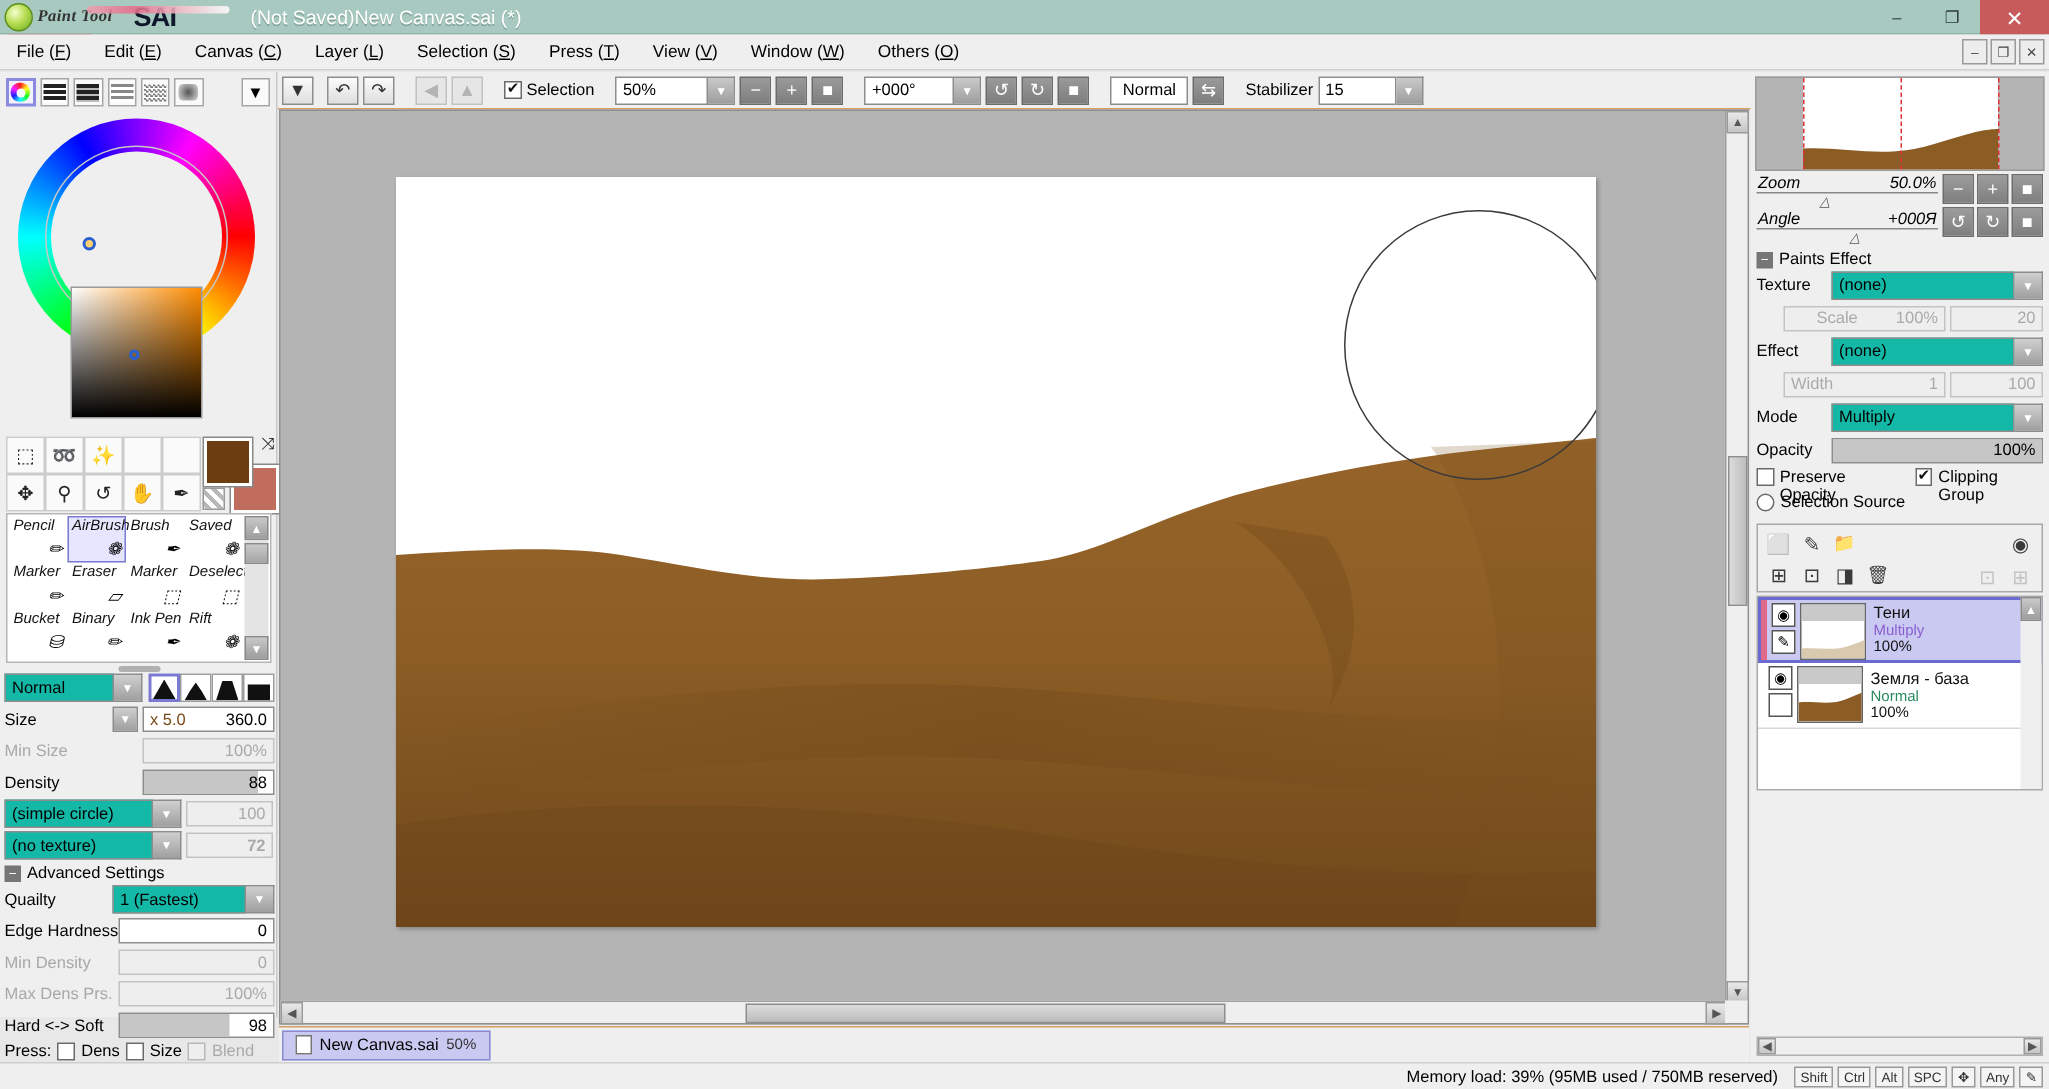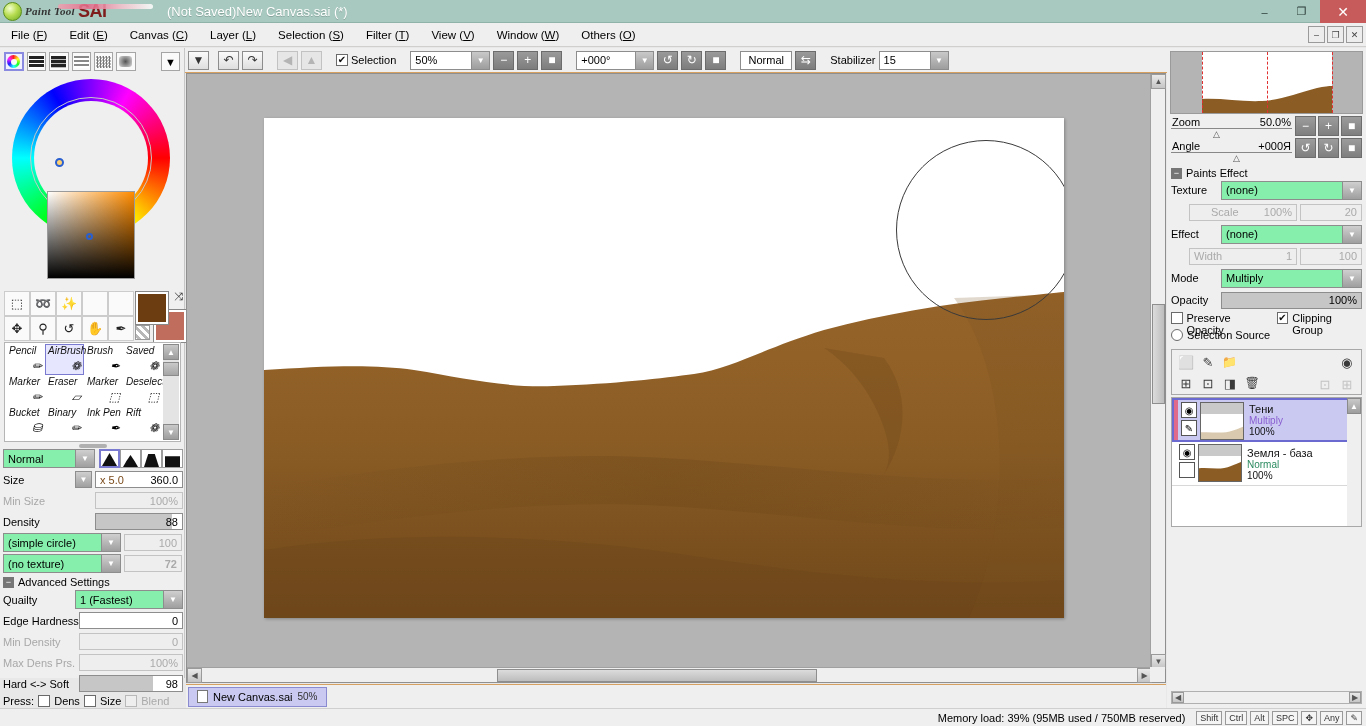--- a/index.html
+++ b/index.html
@@ -29,21 +29,21 @@
     position:absolute; left:2px; bottom:0px; width:56px; height:7px;
     background:linear-gradient(180deg,#e8402a 0 33%,#2a6fd4 33% 66%,#2aa84a 66% 100%);
     opacity:.9;
   }
   .logo-paint {
     font-family:"Liberation Serif", serif; font-style:italic; font-weight:bold;
     font-size:11px; color:#333; margin-left:3px; letter-spacing:.3px;
   }
   .logo-sai {
     font-family:"Liberation Sans", sans-serif; font-weight:bold; font-size:18px;
-    color:#7f1d1d; margin-left:3px; letter-spacing:-.5px;
+    color:#0f172a; margin-left:14px; letter-spacing:-.5px;
   }
   .logo-swoosh {
     position:absolute; left:55px; top:12px; width:95px; height:5px;
     background:linear-gradient(90deg,#f0a0b0,#e86a8a,#f7c0cc,#ffffff);
     border-radius:3px; opacity:.85;
   }
   .title-text { font-size:13px; color:#ffffff; margin-left:14px;
     text-shadow:0 1px 0 rgba(0,0,0,.18); }
   .win-btns { position:absolute; right:0; top:0; height:23px; display:flex; }
   .win-btn { width:37px; height:23px; display:flex; align-items:center;
@@ -182,21 +182,21 @@
   .bhscroll { position:absolute; left:4px; top:394px; width:177px; height:7px; }
   .bhthumb { margin:2px auto; width:28px; height:4px; background:#b0b0b0;
     border-radius:2px; }
 
   
   .params { position:absolute; left:3px; top:401px; width:180px; }
   .p-row { display:flex; align-items:center; height:19px; margin-bottom:2px; }
   .p-label { width:72px; font-size:11px; }
   .p-label.dim { color:#a8a8a8; }
   .combo { display:flex; height:19px; }
-  .combo .txt { flex:1; border:1px solid #8d8d8d; background:#86efac;
+  .combo .txt { flex:1; border:1px solid #8d8d8d; background:#14b8a6;
     display:flex; align-items:center; padding:0 4px; font-size:11px; }
   .combo .arrow { width:19px; border:1px solid #8d8d8d; border-left:none;
     background:linear-gradient(180deg,#cfcfcf,#9f9f9f);
     display:flex; align-items:center; justify-content:center; font-size:8px; color:#fff; }
   .shape-row { display:flex; gap:0; }
   .shape-btn { width:21px; height:19px; border:1px solid #9d9d9d; background:#fff;
     display:flex; align-items:end; justify-content:center; }
   .shape-btn.sel { border:2px solid #7a7ad0; }
   .sh { width:15px; height:13px; background:#111; }
   .sh1 { clip-path:polygon(50% 0,100% 100%,0 100%); }
@@ -273,21 +273,21 @@
   .rightpanel { position:absolute; left:1167px; top:48px; width:199px; height:660px;
     background:#efefef; }
   .nav-thumb { width:193px; height:63px; margin:3px auto 0 auto;
     border:1px solid #9a9a9a; background:#b4b4b4; position:relative; overflow:hidden; }
   .nav-page { position:absolute; left:31px; top:0; width:130px; height:63px;
     background:#fff; }
   .nav-sand { position:absolute; left:0; bottom:0; width:130px; height:30px; }
   .nav-guide { position:absolute; top:0; bottom:0; width:0; border-left:1px dashed #e03030; }
 
   .zoomrow { padding:2px 4px 0 4px; display:flex; }
-  .zoom-left { flex:1; }
+  .zoom-left { flex:1;font-style:italic; }
   .zr-line { display:flex; justify-content:space-between; font-size:11px;
     border-bottom:1px solid #888; padding:0 1px; }
   .zr-track { position:relative; height:11px; }
   .zr-tick { position:absolute; top:0; font-size:9px; color:#555; }
   .zoombtns { display:flex; flex-direction:column; gap:2px; margin-left:3px; }
   .zb-row { display:flex; gap:2px; }
   .zbtn { width:21px; height:20px; background:linear-gradient(180deg,#9c9c9c,#7f7f7f);
     border:1px solid #6d6d6d; color:#fff; display:flex; align-items:center;
     justify-content:center; font-size:12px; }
 
@@ -369,21 +369,21 @@
       <div class="win-btn close">✕</div>
     </div>
   </div>
 
   <div class="menubar">
     <div class="menu-item"><span>File</span> (<u>F</u>)</div>
     <div class="menu-item"><span>Edit</span> (<u>E</u>)</div>
     <div class="menu-item"><span>Canvas</span> (<u>C</u>)</div>
     <div class="menu-item"><span>Layer</span> (<u>L</u>)</div>
     <div class="menu-item"><span>Selection</span> (<u>S</u>)</div>
-    <div class="menu-item"><span>Filter</span> (<u>T</u>)</div>
+    <div class="menu-item"><span>Press</span> (<u>T</u>)</div>
     <div class="menu-item"><span>View</span> (<u>V</u>)</div>
     <div class="menu-item"><span>Window</span> (<u>W</u>)</div>
     <div class="menu-item"><span>Others</span> (<u>O</u>)</div>
     <div class="menu-winbtns">
       <div class="mini-btn">–</div>
       <div class="mini-btn">❐</div>
       <div class="mini-btn">✕</div>
     </div>
   </div>
 

